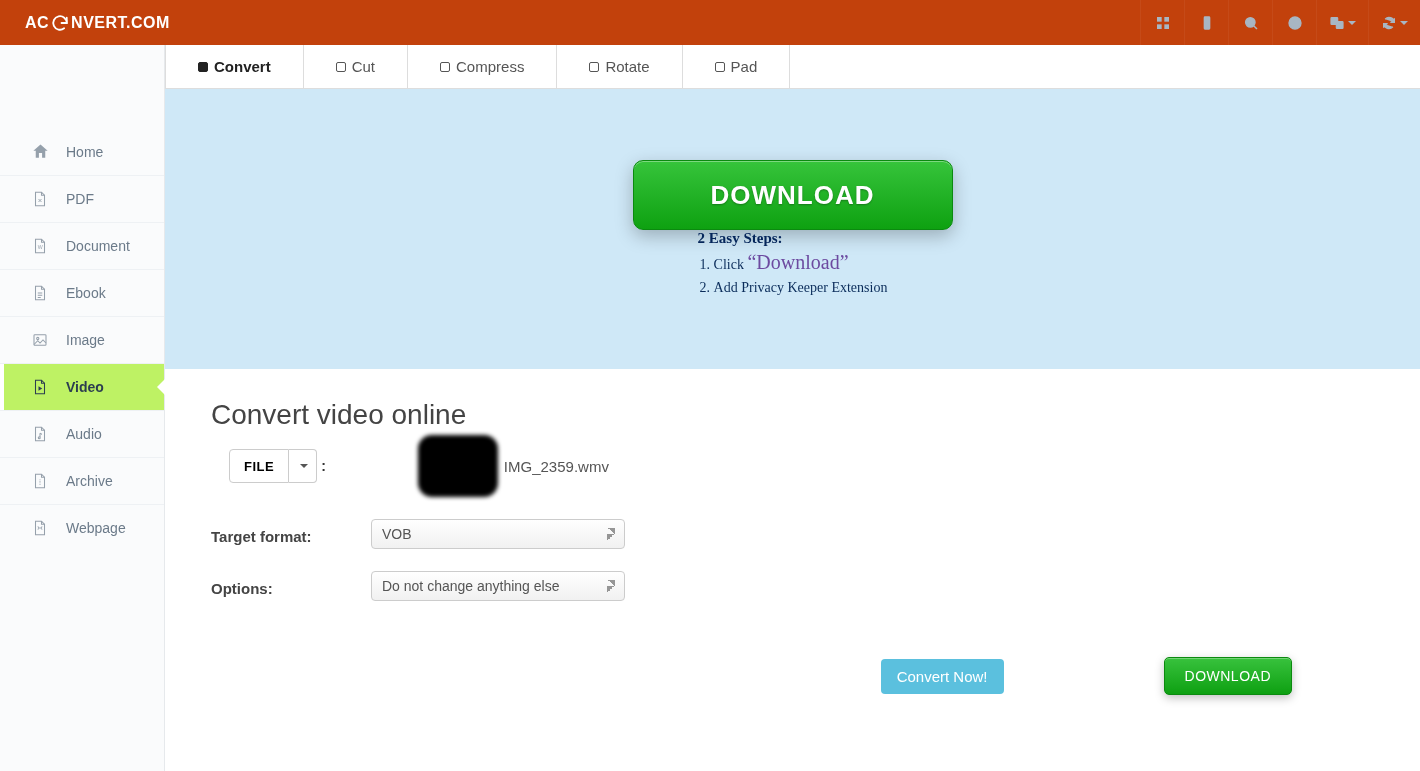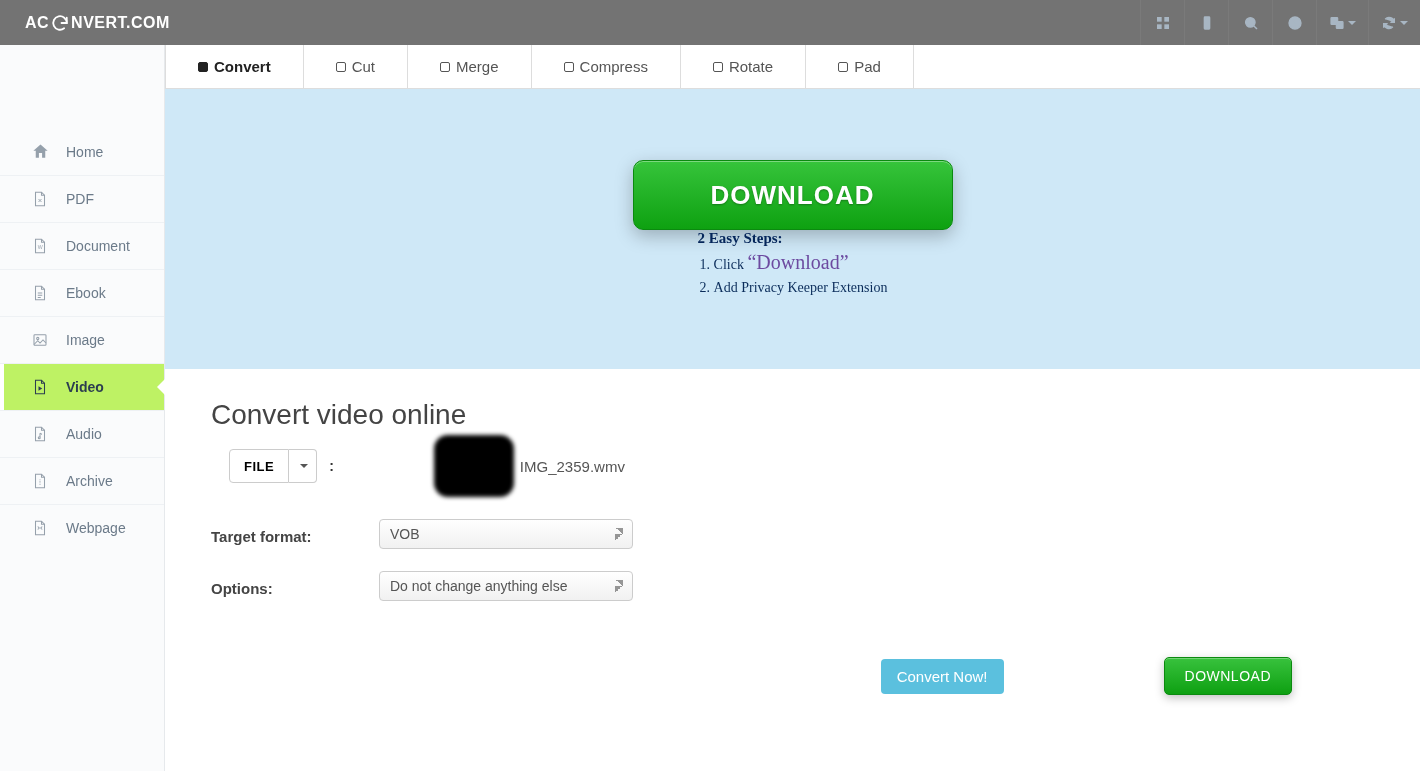--- a/index.html
+++ b/index.html
@@ -1,19 +1,19 @@
 <!DOCTYPE html>
 <html><head>
 <meta charset="utf-8">
 <style>
 * { box-sizing: border-box; margin: 0; padding: 0; }
 body { font-family: -apple-system, BlinkMacSystemFont, "Segoe UI", Helvetica, Arial, sans-serif; font-size: 14px; color: #333; overflow: hidden; width: 1420px; height: 771px; }
 
 
-.navbar { height: 45px; background: #737373; display: flex; align-items: center; justify-content: space-between; padding: 0 0 0 25px; }
+.navbar { height: 45px; background: #c2410c; display: flex; align-items: center; justify-content: space-between; padding: 0 0 0 25px; }
 .brand { color: #fff; font-weight: bold; font-size: 16px; letter-spacing: 0.5px; display: flex; align-items: center; }
 .brand-icon { display: inline-block; width: 18px; height: 18px; margin: 0 2px; position: relative; }
 .brand-icon svg { width: 100%; height: 100%; }
 .nav-icons { display: flex; height: 100%; }
 .nav-icon { width: 44px; height: 45px; display: flex; align-items: center; justify-content: center; color: #a8b6c3; cursor: pointer; border-left: 1px solid rgba(255,255,255,0.05); }
 .nav-icon svg { width: 16px; height: 16px; fill: currentColor; }
 .nav-icon.wide { width: 52px; }
 .caret-down { width: 0; height: 0; border-left: 4px solid transparent; border-right: 4px solid transparent; border-top: 4px solid #a8b6c3; margin-left: 3px; }
 
 
@@ -48,21 +48,21 @@
 .steps-block { color: #0a2c5a; font-family: Georgia, serif; font-size: 14px; }
 .steps-title { font-weight: 600; font-size: 15px; color: #04255a; }
 .steps-block .kw { color: #6c4aa0; font-family: Georgia, serif; font-size: 20px; font-weight: 400; }
 .steps-block ol { list-style: decimal inside; margin-left: 2px; line-height: 1.5; }
 
 
 .content { padding: 30px 12px 30px 46px; position: relative; }
 h1.title { font-size: 28px; font-weight: 400; color: #444; margin-bottom: 4px; }
 .choose-files { font-family: "Brush Script MT", cursive; font-size: 34px; color: #777; margin-left: 76px; margin-bottom: 2px; }
 
-.form-row { display: flex; align-items: center; margin-top: 22px; gap: 8px; }
+.form-row { display: flex; align-items: center; margin-top: 22px; }
 .form-row:first-of-type { margin-top: 4px; }
 .row-label { width: 178px; font-weight: 600; color: #444; font-size: 15px; }
 
 .file-btn-group { display: flex; margin-left: 18px; }
 .file-btn { border: 1px solid #ccc; background: #fff; height: 34px; padding: 0 14px; font-size: 13px; font-weight: 600; letter-spacing: 0.5px; cursor: pointer; border-radius: 4px 0 0 4px; }
 .file-caret-btn { border: 1px solid #ccc; border-left: none; background: #fff; height: 34px; width: 28px; display: flex; align-items: center; justify-content: center; cursor: pointer; border-radius: 0 4px 4px 0; }
 .colon { margin-left: 4px; font-weight: 600; }
 
 .chosen-block { display: flex; align-items: center; margin-left: 92px; gap: 6px; }
 .blackbox { width: 80px; height: 62px; background: #000; border-radius: 14px; filter: blur(2px); }
@@ -244,24 +244,20 @@
       <div class="tab active">
           <span class="tab-box"></span>
           <span>Convert</span>
         </div>
       <div class="tab">
           <span class="tab-box"></span>
           <span>Cut</span>
         </div>
       <div class="tab">
           <span class="tab-box"></span>
-          <span>Merge</span>
-        </div>
-      <div class="tab">
-          <span class="tab-box"></span>
           <span>Compress</span>
         </div>
       <div class="tab">
           <span class="tab-box"></span>
           <span>Rotate</span>
         </div>
       <div class="tab">
           <span class="tab-box"></span>
           <span>Pad</span>
         </div>

